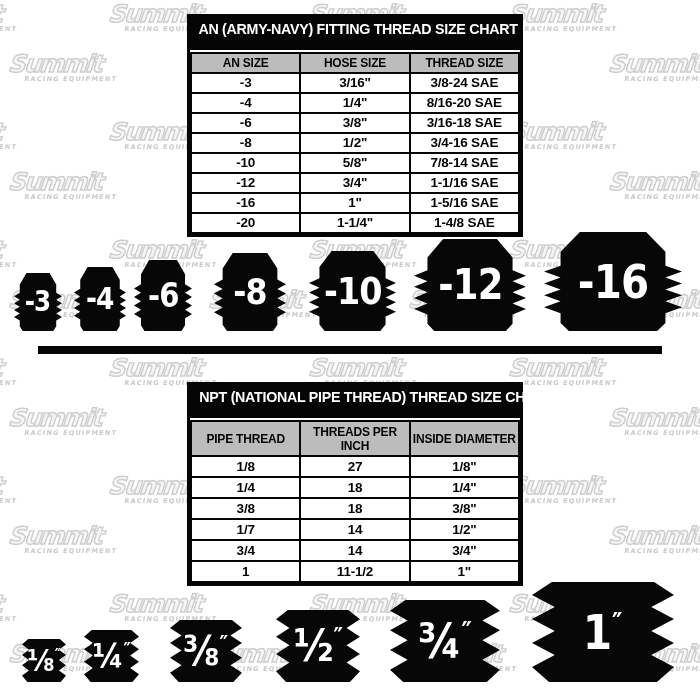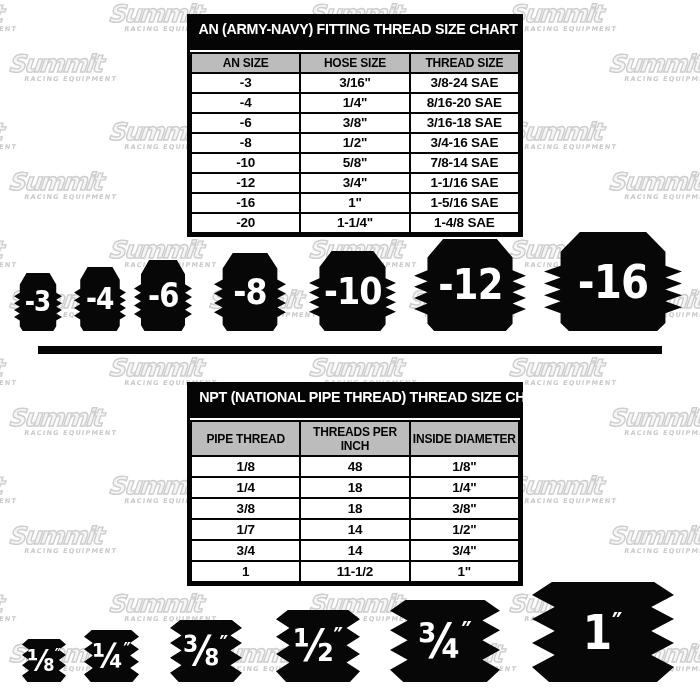--- a/index.html
+++ b/index.html
@@ -351,21 +351,21 @@
       <thead>
         <tr>
           <th>PIPE THREAD</th>
           <th>THREADS PER INCH</th>
           <th>INSIDE DIAMETER</th>
         </tr>
       </thead>
       <tbody>
         <tr>
           <td>1/8</td>
-          <td>48</td>
+          <td>27</td>
           <td>1/8"</td>
         </tr>
         <tr>
           <td>1/4</td>
           <td>18</td>
           <td>1/4"</td>
         </tr>
         <tr>
           <td>3/8</td>
           <td>18</td>

